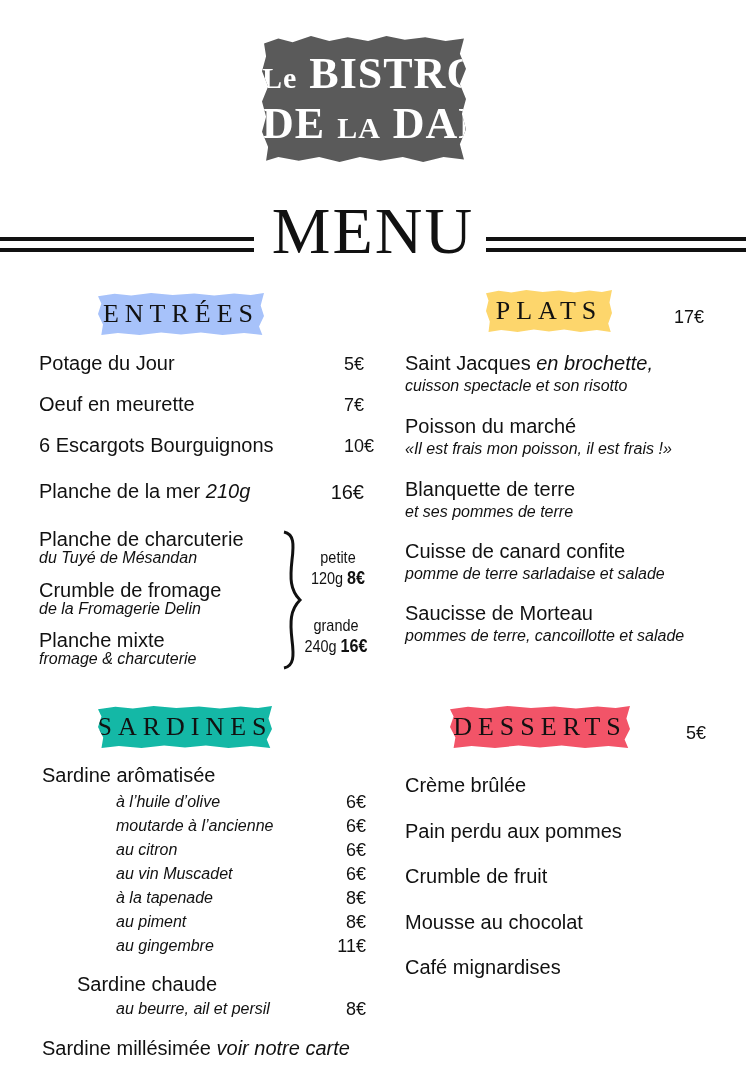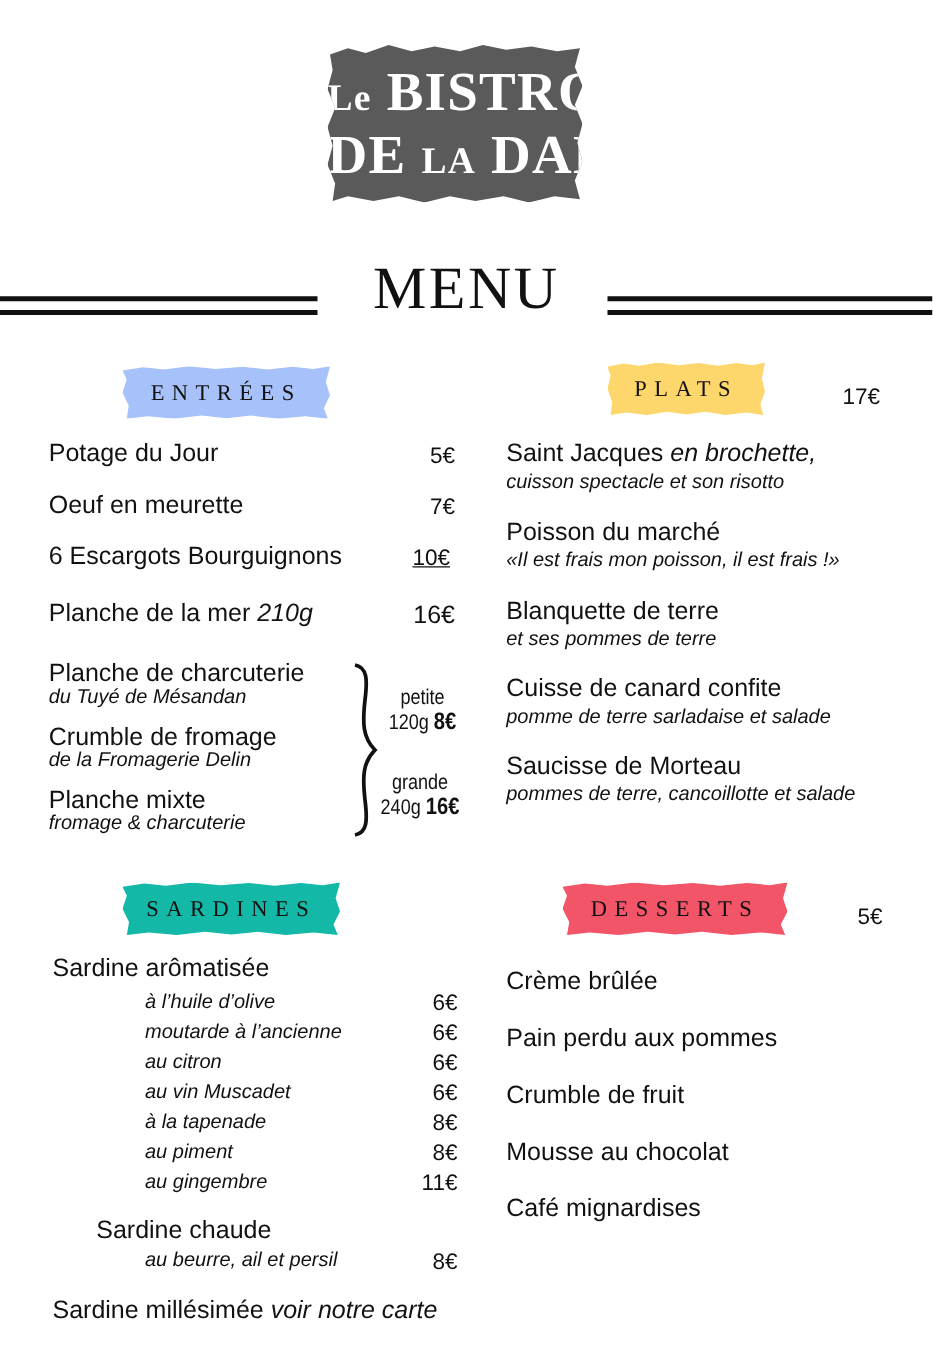--- a/index.html
+++ b/index.html
@@ -13,28 +13,28 @@
     clip-path: polygon(1% 6%, 8% 2%, 15% 5%, 24% 0%, 33% 4%, 42% 1%, 52% 4%, 61% 0%, 70% 3%, 80% 1%, 90% 4%, 99% 2%, 97% 14%, 100% 26%, 97% 38%, 100% 50%, 98% 62%, 100% 74%, 97% 86%, 99% 98%, 89% 96%, 79% 100%, 69% 96%, 58% 99%, 48% 96%, 38% 100%, 28% 96%, 18% 99%, 8% 96%, 2% 99%, 3% 88%, 0% 76%, 2% 64%, 0% 52%, 3% 40%, 0% 28%, 2% 16%);
   }
   .logo-line { position: absolute; left: 0; width: 100%; text-align: center; color: #fff; font-family: "Liberation Serif", serif; font-weight: bold; white-space: nowrap; }
   .logo-line.l1 { top: 12px; font-size: 44px; letter-spacing: 1px; }
   .logo-line.l2 { top: 62px; font-size: 44px; letter-spacing: 1px; }
   .logo-line .sm { font-size: 30px; }
 
   
   .menu-title {
     position: absolute; left: 0; top: 196px; width: 746px; text-align: center;
-    font-family: "Liberation Serif", serif; font-size: 48px; letter-spacing: 2px; line-height: 70px;
+    font-family: "Liberation Serif", serif; font-size: 66px; letter-spacing: 2px; line-height: 70px;
   }
   .rule { position: absolute; height: 4px; background: #111; }
 
   
   .banner {
     position: absolute; height: 42px; display: flex; align-items: center; justify-content: center;
-    font-family: "Liberation Serif", serif; font-size: 18px; letter-spacing: 6px; color: #111;
+    font-family: "Liberation Serif", serif; font-size: 26px; letter-spacing: 6px; color: #111;
     clip-path: polygon(0% 8%, 10% 2%, 20% 6%, 32% 0%, 45% 5%, 58% 1%, 70% 6%, 82% 1%, 92% 5%, 100% 0%, 98% 30%, 100% 55%, 97% 80%, 99% 100%, 88% 95%, 75% 100%, 62% 94%, 50% 99%, 38% 94%, 25% 100%, 12% 95%, 2% 100%, 3% 75%, 0% 50%, 2% 25%);
   }
 
   .section-price { position: absolute; font-size: 18px; font-weight: normal; }
 
   .item-name { position: absolute; font-size: 20px; white-space: nowrap; }
   .item-desc { position: absolute; font-size: 16px; font-style: italic; white-space: nowrap; }
   .item-price { position: absolute; font-size: 18px; text-align: right; white-space: nowrap; }
   .inline-note { font-style: italic; font-size: 20px; }
   .size-block { position: absolute; text-align: center; font-size: 17px; line-height: 20px; transform: scaleX(0.85); transform-origin: center; }
@@ -63,21 +63,21 @@
 
 <div class="banner" style="left:98px;top:293px;width:166px;background:#a7c2fa;">ENTRÉES</div>
 
 <div class="item-name" style="left:39px;top:352px;">Potage du Jour</div>
 <div class="item-price" style="left:300px;top:354px;width:64px;">5€</div>
 
 <div class="item-name" style="left:39px;top:393px;">Oeuf en meurette</div>
 <div class="item-price" style="left:300px;top:395px;width:64px;">7€</div>
 
 <div class="item-name" style="left:39px;top:434px;">6 Escargots Bourguignons</div>
-<div class="item-price" style="left:296px;top:436px;width:64px;text-decoration:underline;">10€</div>
+<div class="item-price" style="left:310px;top:436px;width:64px;">10€</div>
 
 <div class="item-name" style="left:39px;top:480px;">
   <span>Planche de la mer</span>
   <span class="inline-note">210g</span>
 </div>
 <div class="item-price" style="left:300px;top:481px;width:64px;font-size:20px;">16€</div>
 
 <div class="item-name" style="left:39px;top:528px;">Planche de charcuterie</div>
 <div class="item-desc" style="left:39px;top:549px;">du Tuyé de Mésandan</div>
 <div class="item-name" style="left:39px;top:579px;">Crumble de fromage</div>

